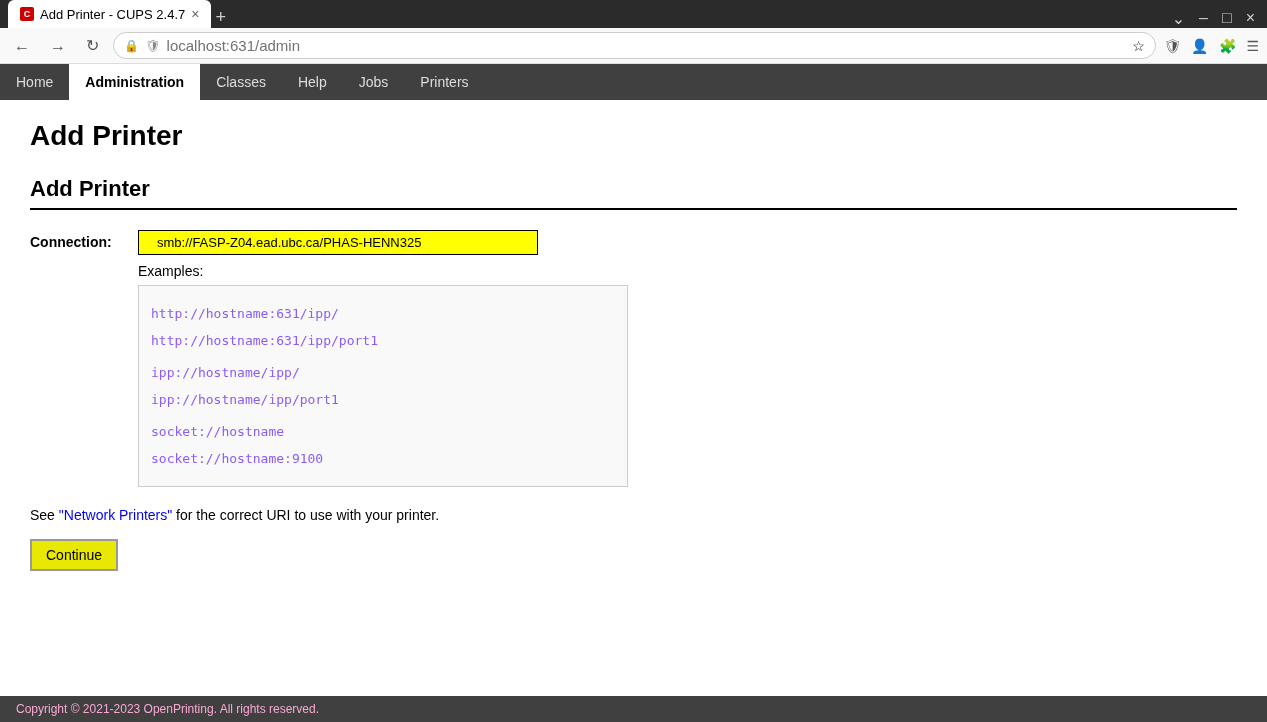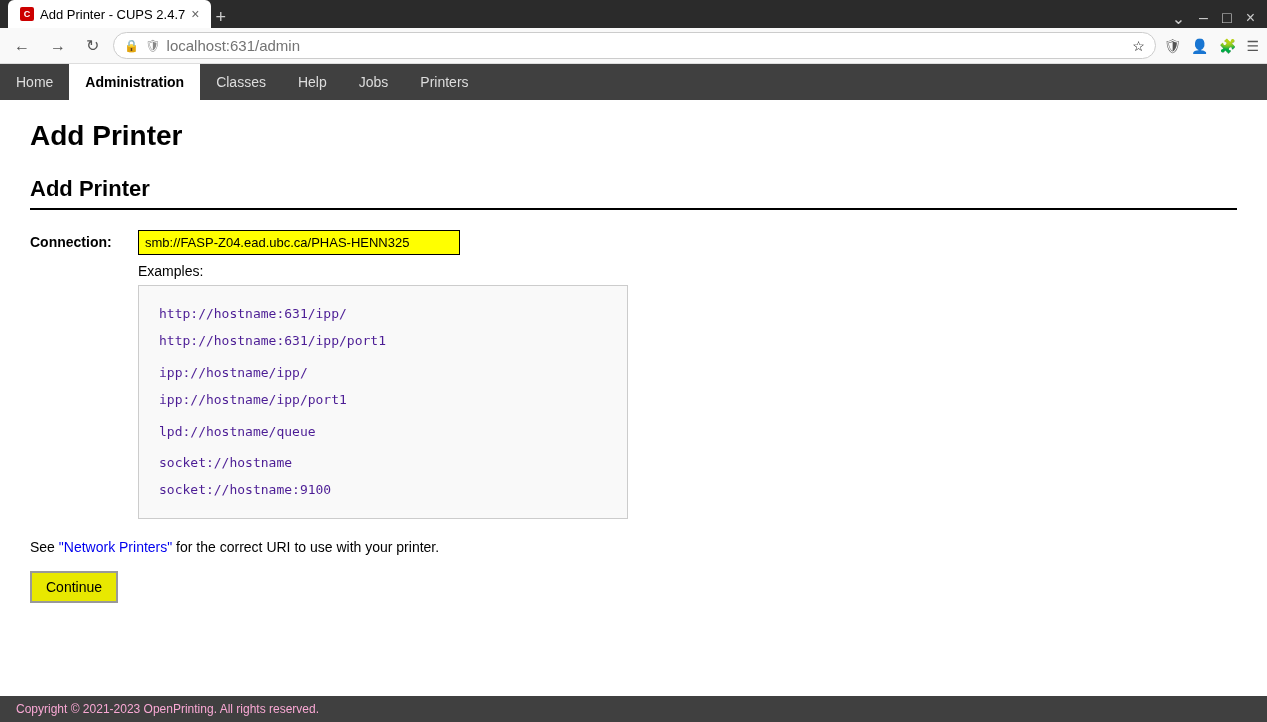--- a/index.html
+++ b/index.html
@@ -137,42 +137,42 @@
       margin-bottom: 8px;
       gap: 8px;
     }
     .form-label {
       font-weight: bold;
       font-size: 14px;
       min-width: 100px;
       padding-top: 4px;
     }
     .form-input {
-      width: 322px;
-      padding: 4px 6px;
+      width: 400px;
+      padding: 4px 18px;
       font-size: 13px;
       border: 1px solid #000;
       background: #ffff00;
       outline: none;
     }
     .examples-label {
       margin-left: 108px;
       margin-bottom: 6px;
       font-size: 14px;
     }
     .examples-box {
       margin-left: 108px;
       border: 1px solid #ccc;
       background: #f9f9f9;
-      padding: 12px 20px;
+      padding: 12px 12px;
       width: 490px;
       font-family: monospace;
       font-size: 13px;
       line-height: 1.8;
-      color: #4c1d95;
+      color: #8b5cf6;
     }
     .examples-box p {
       margin: 4px 0;
     }
     .examples-box .gap {
       margin-top: 8px;
     }
     .info-text {
       margin-top: 20px;
       font-size: 14px;
@@ -259,21 +259,20 @@
     <input class="form-input" type="text" value="smb://FASP-Z04.ead.ubc.ca/PHAS-HENN325" style="">
   </div>
 
   
   <div class="examples-label">Examples:</div>
   <div class="examples-box">
     <p>http://hostname:631/ipp/</p>
     <p>http://hostname:631/ipp/port1</p>
     <p class="gap">ipp://hostname/ipp/</p>
     <p>ipp://hostname/ipp/port1</p>
-    <p class="gap">lpd://hostname/queue</p>
     <p class="gap">socket://hostname</p>
     <p>socket://hostname:9100</p>
   </div>
 
   
   <p class="info-text">
     <span>See </span><a href="#">"Network Printers"</a><span> for the correct URI to use with your printer.</span>
   </p>
 
   

